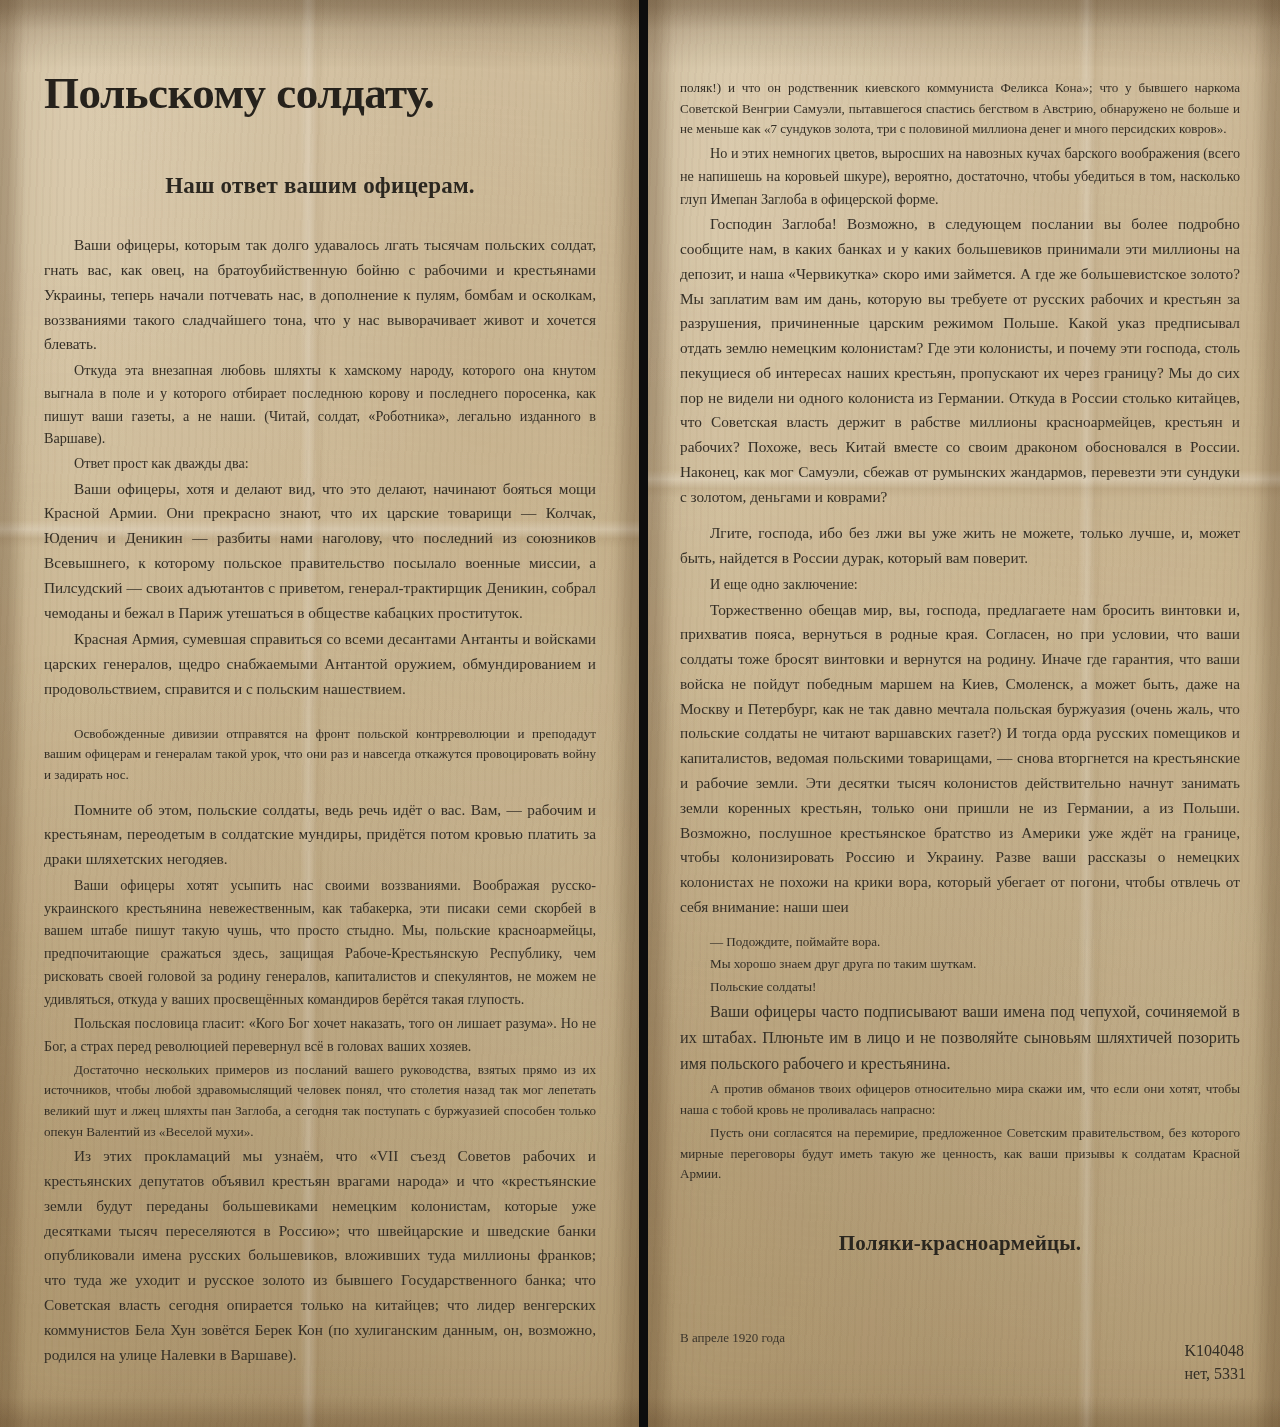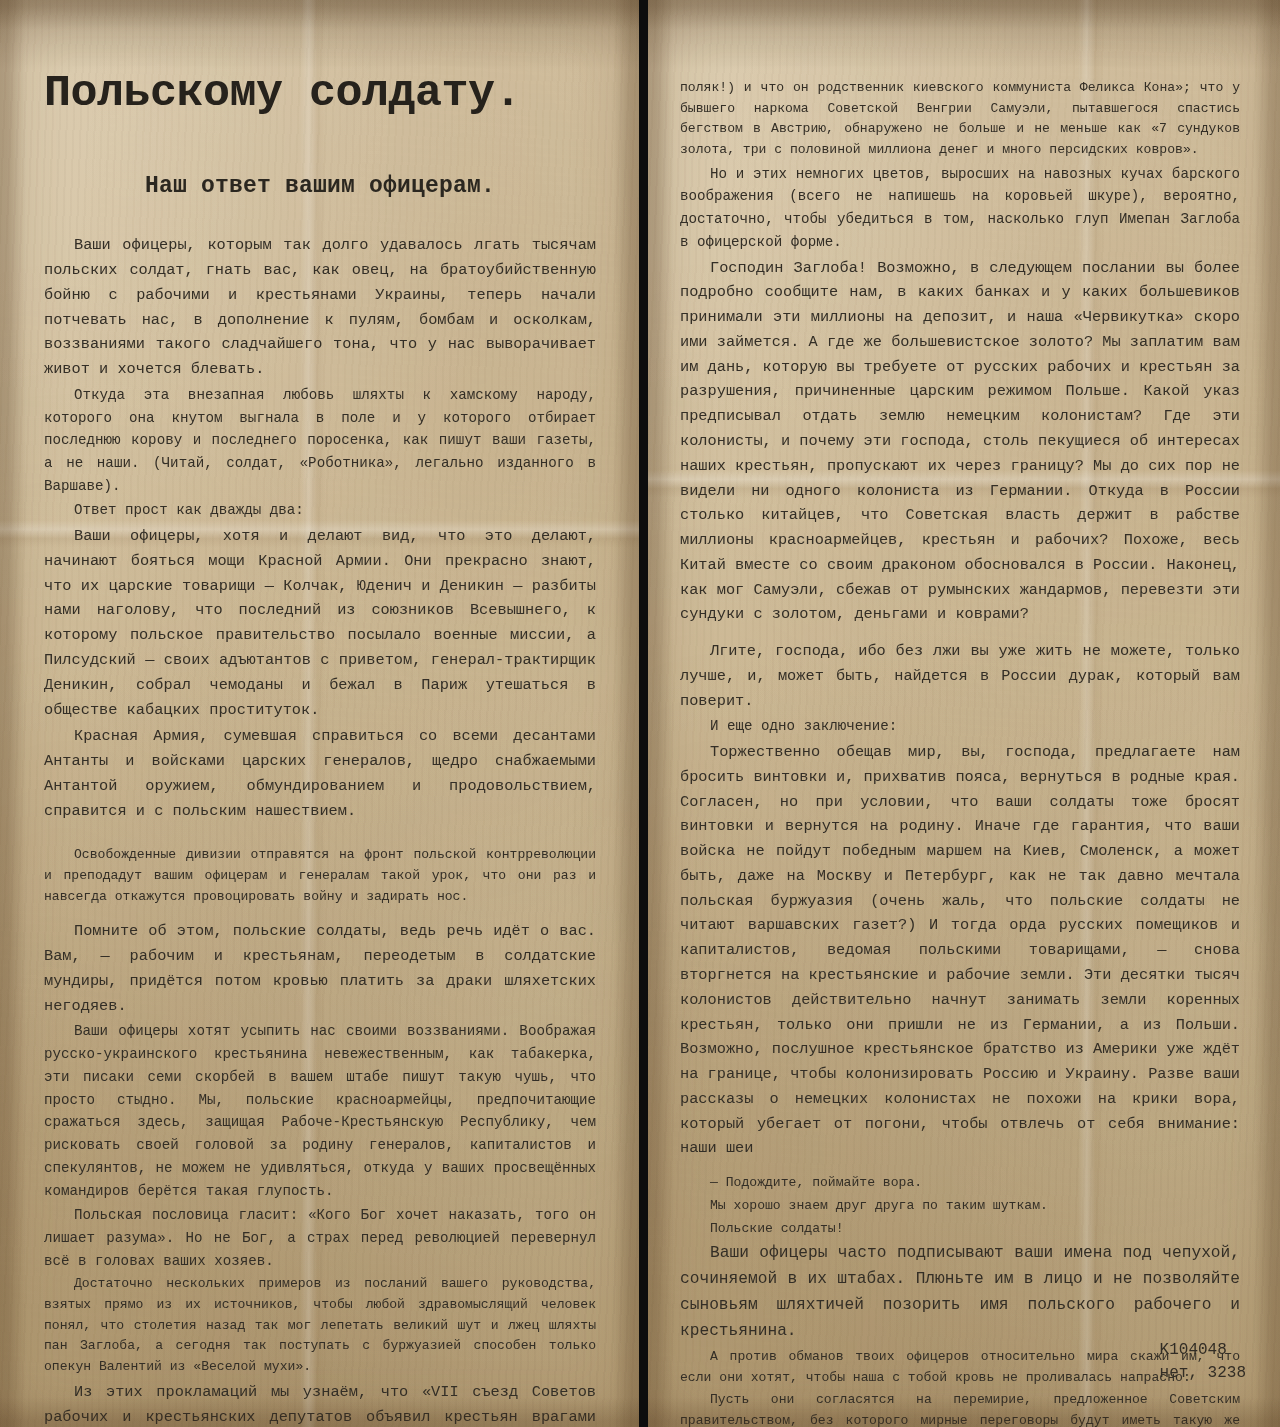--- a/index.html
+++ b/index.html
@@ -7,21 +7,21 @@
     margin: 0;
     padding: 0;
     background: #1a1a1a;
   }
   #page {
     position: relative;
     width: 1280px;
     height: 1427px;
     background: #141414;
     overflow: hidden;
-    font-family: Liberation Mono, monospace;
+    font-family: Liberation Serif, serif;
   }
   .leaf {
     position: absolute;
     top: 0;
     height: 1427px;
     background:
       radial-gradient(circle at 20% 10%, rgba(255,255,255,0.10), rgba(255,255,255,0) 45%),
       radial-gradient(circle at 85% 70%, rgba(255,255,255,0.07), rgba(255,255,255,0) 50%),
       radial-gradient(circle at 50% 100%, rgba(90,60,30,0.22), rgba(0,0,0,0) 55%),
       linear-gradient(160deg, #d8c7a8 0%, #d3c19f 25%, #cdba95 55%, #c6b289 80%, #bfa97f 100%);
@@ -206,17 +206,17 @@
         <p class="para s13">А против обманов твоих офицеров относительно мира скажи им, что если они хотят, чтобы наша с тобой кровь не проливалась напрасно:</p>
         <p class="para s13">Пусть они согласятся на перемирие, предложенное Советским правительством, без которого мирные переговоры будут иметь такую же ценность, как ваши призывы к солдатам Красной Армии.</p>
       </div>
 
       <div class="sign">Поляки-красноармейцы.</div>
       <div class="datestamp">В апреле 1920 года</div>
     </div>
 
     <div class="archive">
       <div>K104048</div>
-      <div>нет, 3238</div>
+      <div>нет, 5331</div>
     </div>
   </div>
 
 </div>
 
 </body></html>

